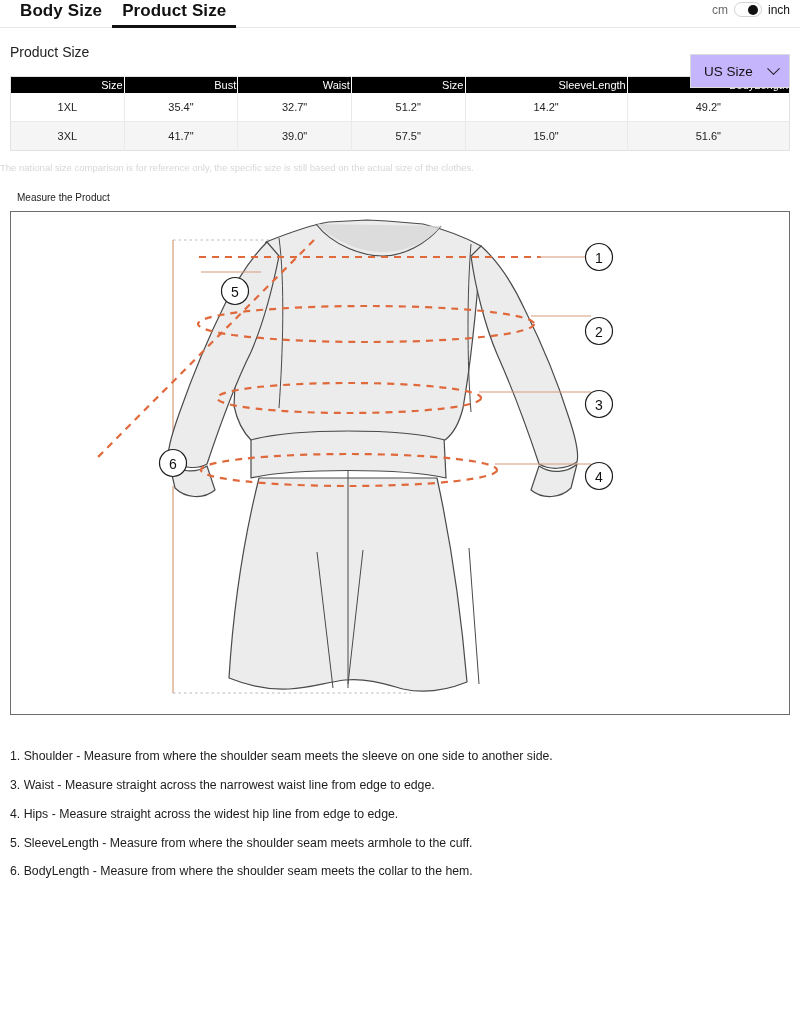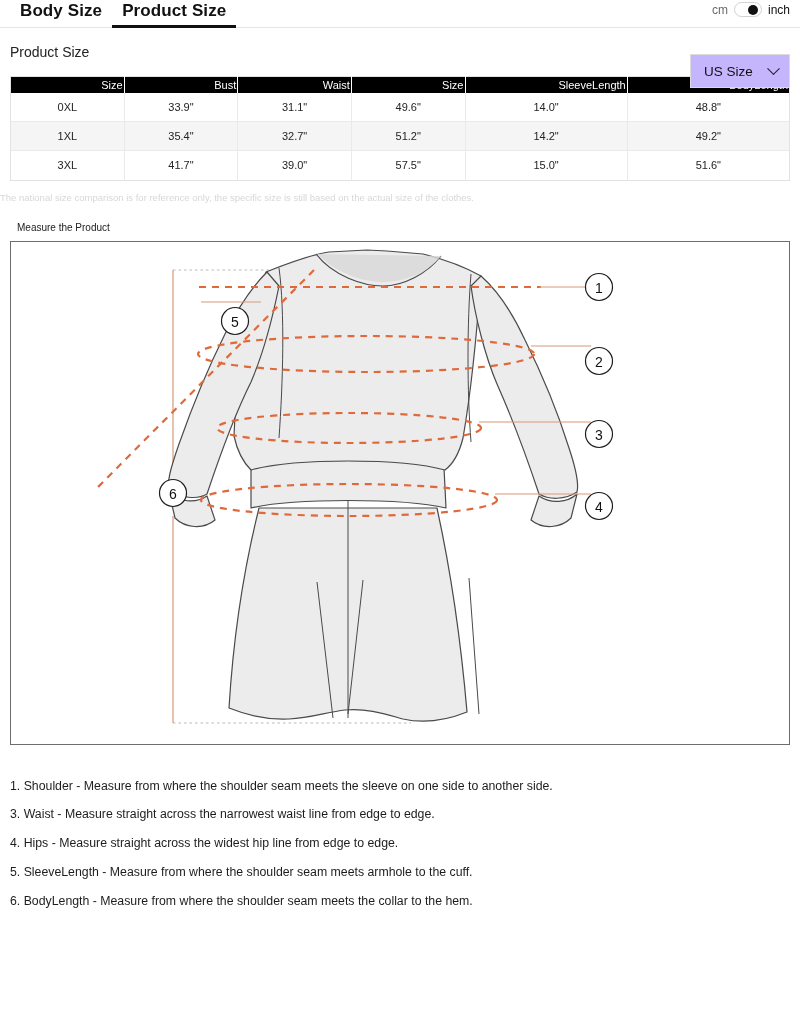--- a/index.html
+++ b/index.html
@@ -213,28 +213,20 @@
         <th>Size</th>
         <th>Bust</th>
         <th>Waist</th>
         <th>Size</th>
         <th>SleeveLength</th>
         <th>BodyLength</th>
       </tr>
     </thead>
     <tbody>
       <tr>
-        <td>0XL</td>
-        <td>33.9"</td>
-        <td>31.1"</td>
-        <td>49.6"</td>
-        <td>14.0"</td>
-        <td>48.8"</td>
-      </tr>
-      <tr>
         <td>1XL</td>
         <td>35.4"</td>
         <td>32.7"</td>
         <td>51.2"</td>
         <td>14.2"</td>
         <td>49.2"</td>
       </tr>
       <tr>
         <td>3XL</td>
         <td>41.7"</td>

